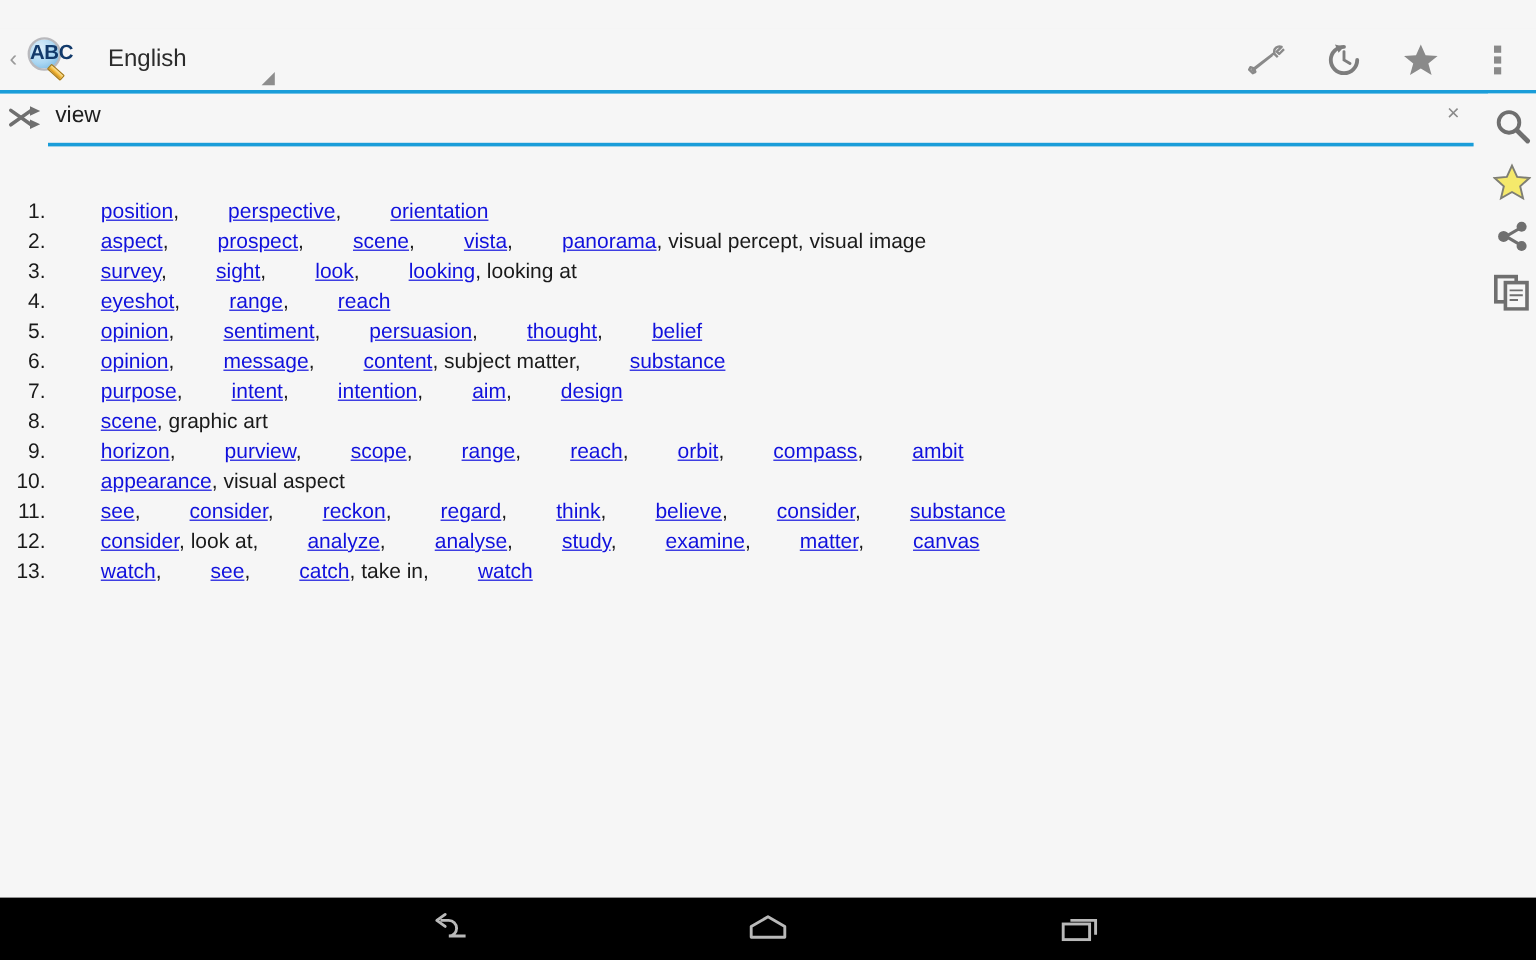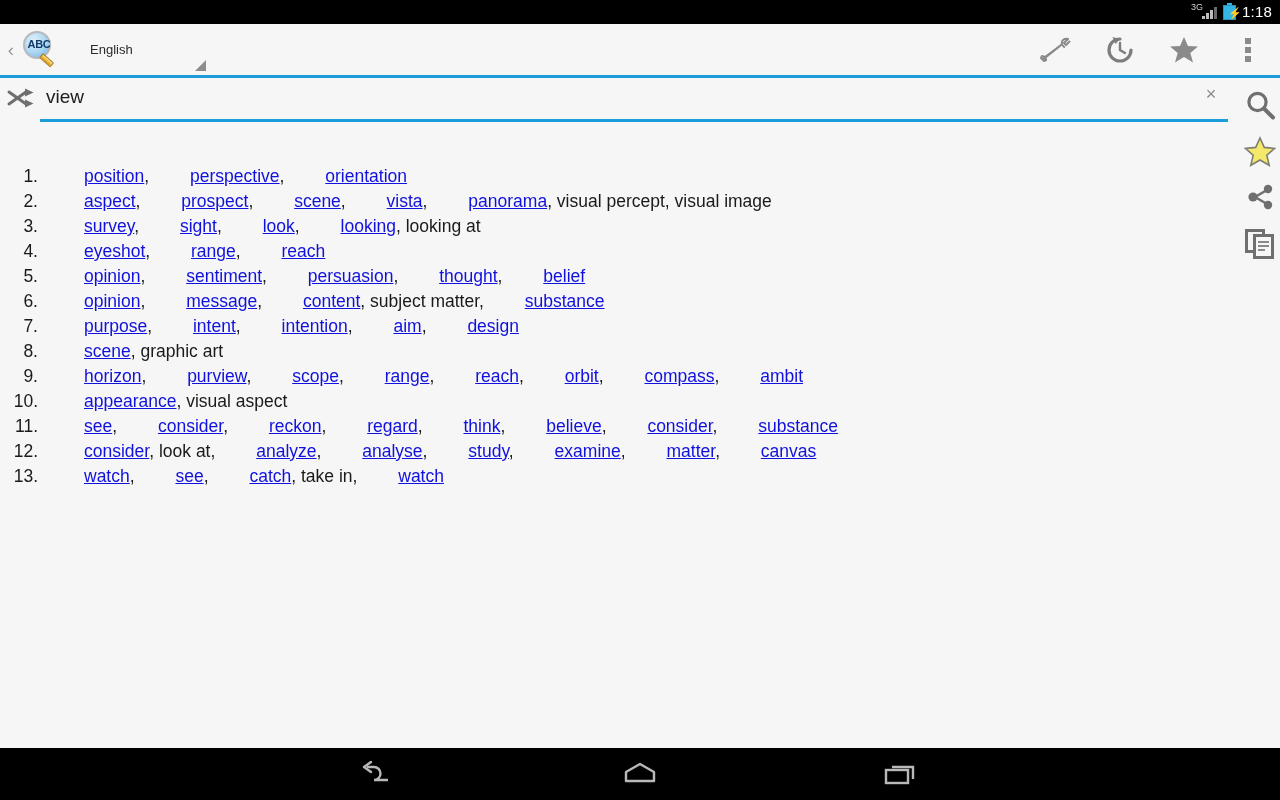--- a/index.html
+++ b/index.html
@@ -126,40 +126,40 @@
     border-radius: 50%;
     background: radial-gradient(circle at 35% 30%, #dff0fb 0%, #a9d6f2 55%, #6aaedd 100%);
     border: 2px solid #b9b9bd;
     box-sizing: border-box;
   }
   .app-logo .abc {
     position: absolute;
     left: 5px; top: 9px;
     width: 28px;
     text-align: center;
-    font-size: 11px;
+    font-size: 17px;
     font-weight: bold;
     color: #123a6b;
     letter-spacing: -0.3px;
     line-height: 12px;
   }
   .app-logo .handle {
     position: absolute;
     left: 23px; top: 24px;
     width: 15px; height: 6px;
     background: linear-gradient(180deg,#ffe49a 0%, #f2b93b 55%, #d08c14 100%);
     border: 1px solid #a97b14;
     box-sizing: border-box;
     transform: rotate(42deg);
     transform-origin: 0 0;
     border-radius: 1px;
   }
   #appbar .lang {
     margin-left: 28px;
-    font-size: 13px;
+    font-size: 20px;
     color: #2b2b2b;
     cursor: pointer;
   }
   #appbar .spinner-caret {
     margin-left: 62px;
     width: 0; height: 0;
     border-left: 11px solid transparent;
     border-bottom: 11px solid #8d8d8d;
     align-self: flex-end;
     margin-bottom: 4px;
@@ -315,37 +315,20 @@
     align-items: center;
     justify-content: center;
     cursor: pointer;
   }
 </style>
 </head>
 <body>
 
 <div id="screen">
 
-  <div id="statusbar">
-    <div class="sb-group">
-      <div class="sb-net">
-        <span class="lbl">3G</span>
-        <span class="sb-bars">
-            <i></i>
-            <i></i>
-            <i></i>
-            <i></i>
-          </span>
-      </div>
-      <div class="sb-batt">
-        <span class="bolt">⚡</span>
-      </div>
-      <div class="sb-time">1:18</div>
-    </div>
-  </div>
 
   <div id="appbar">
     <div class="back-chevron">‹</div>
 
     <div class="app-logo">
       <span class="ring"></span>
       <span class="abc">ABC</span>
       <span class="handle"></span>
     </div>
 

